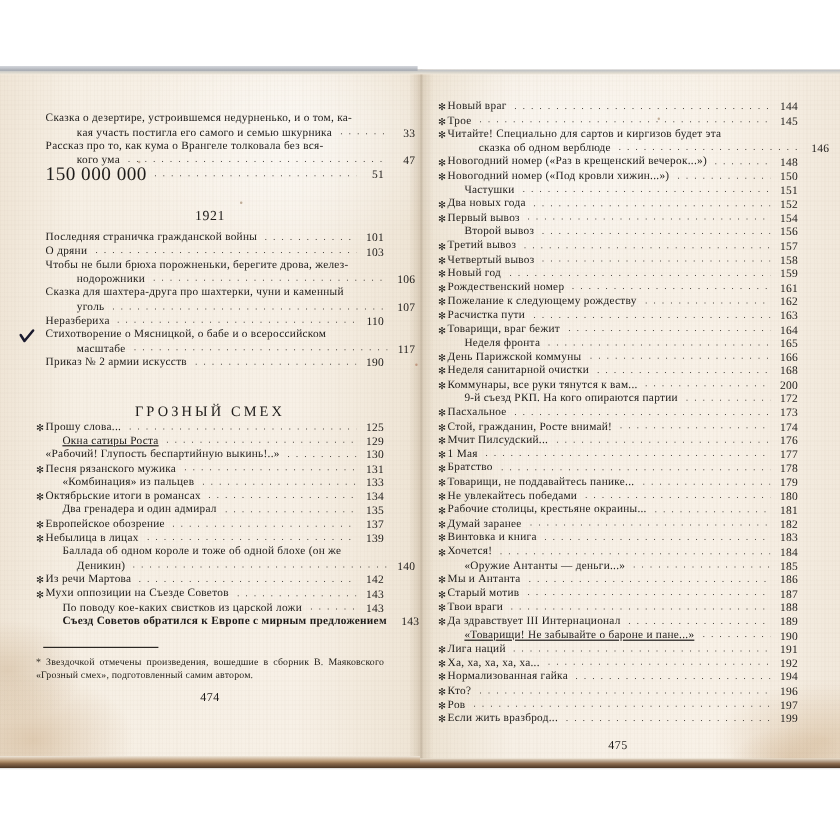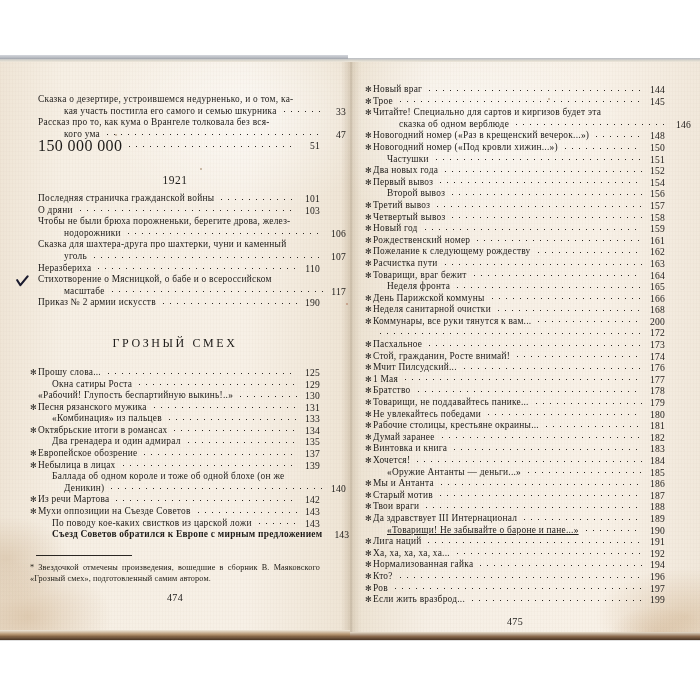--- a/index.html
+++ b/index.html
@@ -265,35 +265,35 @@
           <div class="entry">
             <div class="ln">
               <span class="star empty">✻</span>
               <span class="ttl">Приказ № 2 армии искусств</span>
               <span class="lead"></span>
               <span class="pg">190</span>
             </div>
           </div>
         </div>
 
-      <div class="secthead" style="margin-top:27px;margin-bottom:16px;text-align:center;">ГРОЗНЫЙ СМЕХ</div>
+      <div class="secthead" style="margin-top:27px;text-align:center;">ГРОЗНЫЙ СМЕХ</div>
 
       <div id="left-section-list">
           <div class="entry">
             <div class="ln">
               <span class="star">✻</span>
               <span class="ttl">Прошу слова...</span>
               <span class="lead"></span>
               <span class="pg">125</span>
             </div>
           </div>
           <div class="entry">
             <div class="ln">
               <span class="star empty">✻</span>
-              <span class="ttl" style="padding-left: 14px;">Окна сатиры Роста</span>
+              <span class="ttl" style="padding-left: 14px; text-decoration: underline;">Окна сатиры Роста</span>
               <span class="lead"></span>
               <span class="pg">129</span>
             </div>
           </div>
           <div class="entry">
             <div class="ln">
               <span class="star empty">✻</span>
               <span class="ttl">«Рабочий! Глупость беспартийную выкинь!..»</span>
               <span class="lead"></span>
               <span class="pg">130</span>
@@ -564,20 +564,21 @@
             <div class="ln">
               <span class="star">✻</span>
               <span class="ttl">Коммунары, все руки тянутся к вам...</span>
               <span class="lead"></span>
               <span class="pg">200</span>
             </div>
           </div>
           <div class="entry">
             <div class="ln">
               <span class="star empty">✻</span>
+              <span class="ttl" style="padding-left: 14px;">9-й съезд РКП. На кого опираются партии</span>
               <span class="lead"></span>
               <span class="pg">172</span>
             </div>
           </div>
           <div class="entry">
             <div class="ln">
               <span class="star">✻</span>
               <span class="ttl">Пасхальное</span>
               <span class="lead"></span>
               <span class="pg">173</span>

